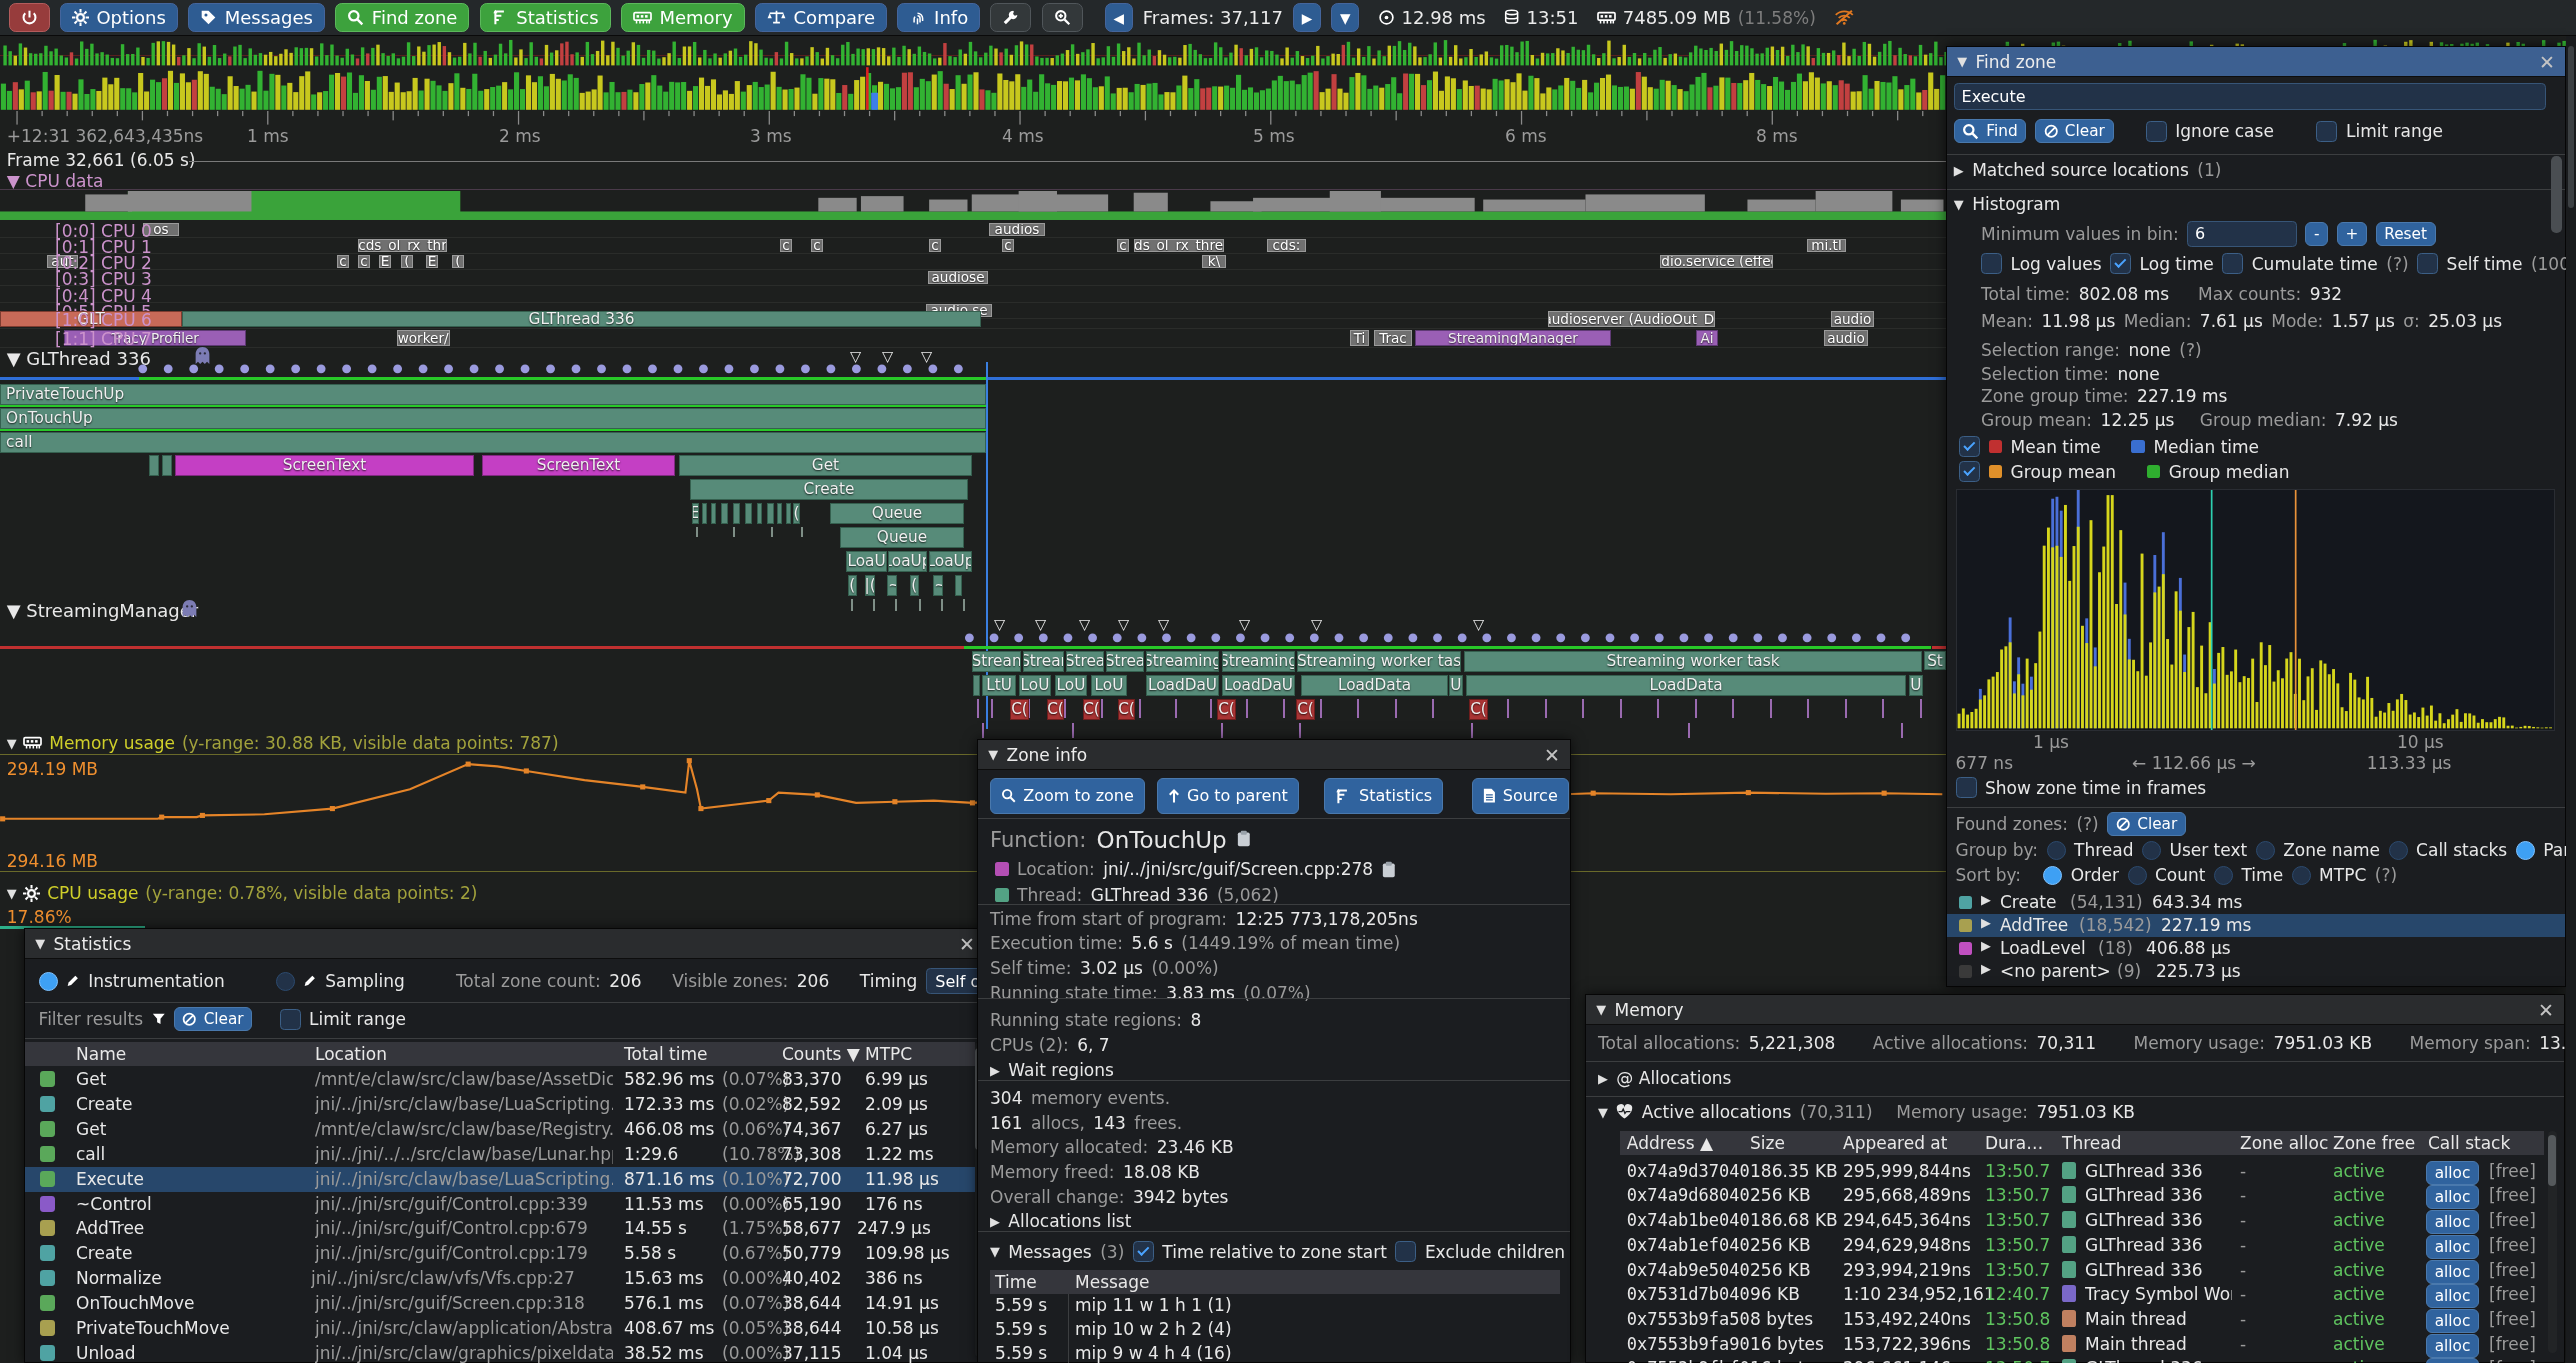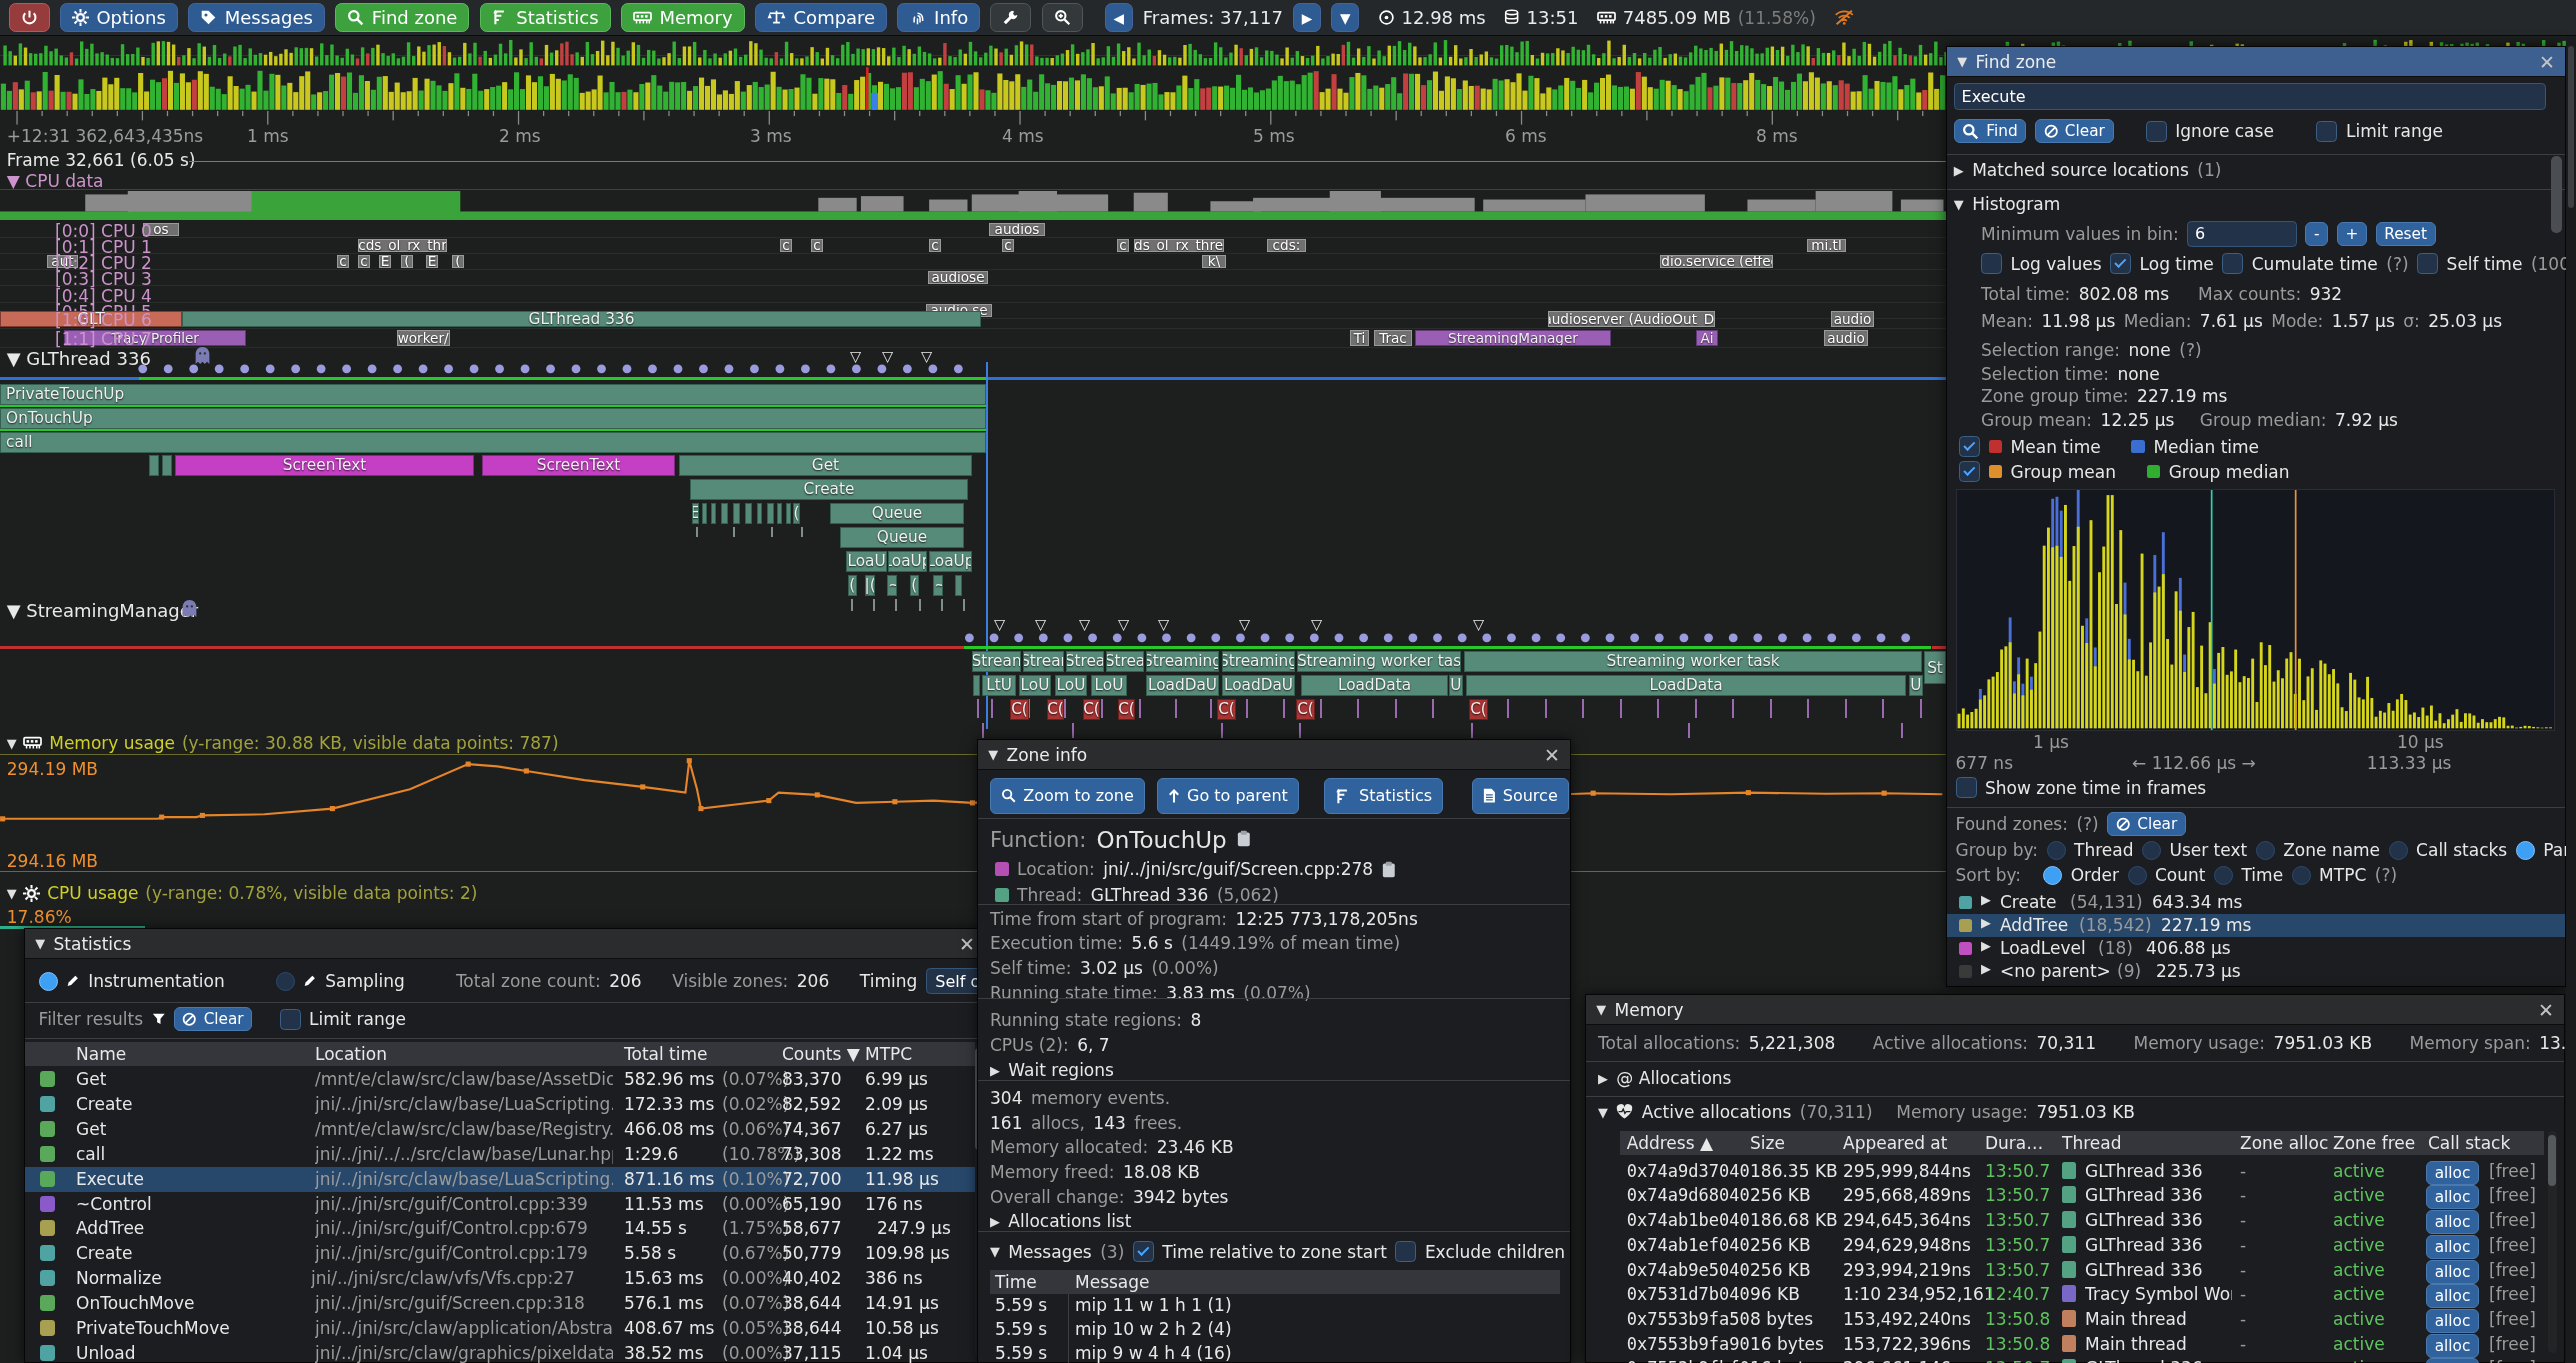--- a/index.html
+++ b/index.html
@@ -1506,21 +1506,21 @@
       <div style="position: absolute; left: 964px; top: 610px; width: 967px; height: 2.6px; background: rgb(40, 200, 40);"></div>
       <div style="position: absolute; left: 1932px; top: 610px; width: 644px; height: 2.6px; background: rgb(192, 48, 48);"></div>
       <div class="zone teal" style="position: absolute; left: 972px; top: 615px; width: 49px; height: 20.5px;">Strean</div>
       <div class="zone teal" style="position: absolute; left: 1023px; top: 615px; width: 41px; height: 20.5px;">Strear</div>
       <div class="zone teal" style="position: absolute; left: 1066px; top: 615px; width: 38px; height: 20.5px;">Strea</div>
       <div class="zone teal" style="position: absolute; left: 1106px; top: 615px; width: 38px; height: 20.5px;">Strea</div>
       <div class="zone teal" style="position: absolute; left: 1146px; top: 615px; width: 73px; height: 20.5px;">Streaming</div>
       <div class="zone teal" style="position: absolute; left: 1222px; top: 615px; width: 73px; height: 20.5px;">Streaming</div>
       <div class="zone teal" style="position: absolute; left: 1297px; top: 615px; width: 164px; height: 20.5px;">Streaming worker tas</div>
       <div class="zone teal" style="position: absolute; left: 1464px; top: 615px; width: 458px; height: 20.5px;">Streaming worker task</div>
-      <div class="zone teal" style="position: absolute; left: 1924px; top: 615px; width: 22px; height: 33px;">St</div>
+      <div class="zone teal" style="position: absolute; left: 1924px; top: 615px; width: 22px; height: 19px;">St</div>
       <div class="zone teal" style="position: absolute; left: 973px; top: 639px; width: 6.8px; height: 20.5px;"></div>
       <div class="zone teal" style="position: absolute; left: 982px; top: 639px; width: 34px; height: 20.5px;">LtU</div>
       <div class="zone teal" style="position: absolute; left: 1019px; top: 639px; width: 32px; height: 20.5px;">LoU</div>
       <div class="zone teal" style="position: absolute; left: 1055px; top: 639px; width: 32px; height: 20.5px;">LoU</div>
       <div class="zone teal" style="position: absolute; left: 1091px; top: 639px; width: 36px; height: 20.5px;">LoU</div>
       <div class="zone teal" style="position: absolute; left: 1146px; top: 639px; width: 73px; height: 20.5px;">LoadDaU</div>
       <div class="zone teal" style="position: absolute; left: 1222px; top: 639px; width: 73px; height: 20.5px;">LoadDaU</div>
       <div class="zone teal" style="position: absolute; left: 1301px; top: 639px; width: 147px; height: 20.5px;">LoadData</div>
       <div class="zone teal" style="position: absolute; left: 1449px; top: 639px; width: 13.6px; height: 20.5px;">U</div>
       <div class="zone teal" style="position: absolute; left: 1466px; top: 639px; width: 440px; height: 20.5px;">LoadData</div>
@@ -1743,21 +1743,21 @@
           <div class="w" style="position: absolute; left: 757px; top: 1.7px; white-space: nowrap;">65,190</div>
           <div class="w" style="position: absolute; left: 840px; top: 1.7px; white-space: nowrap;">176 ns</div>
         </div>
         <div style="position: absolute; left: 0px; top: 287px; width: 950px; height: 25px;">
           <div style="position: absolute; left: 14.5px; top: 4.3px; width: 15.3px; height: 15.3px; border-radius: 3.4px; background: rgb(168, 160, 80);"></div>
           <div class="w" style="position: absolute; left: 51px; top: 1.7px; white-space: nowrap;">AddTree</div>
           <div class="gray" style="position: absolute; left: 290px; top: 1.7px; white-space: nowrap; max-width: 298px; overflow: hidden;">jni/../jni/src/guif/Control.cpp:679</div>
           <div class="w" style="position: absolute; left: 599px; top: 1.7px; white-space: nowrap;">14.55 s</div>
           <div class="gray" style="position: absolute; left: 697px; top: 1.7px; white-space: nowrap;">(1.75%)</div>
           <div class="w" style="position: absolute; left: 757px; top: 1.7px; white-space: nowrap;">58,677</div>
-          <div class="w" style="position: absolute; left: 852px; top: 1.7px; white-space: nowrap;">247.9 µs</div>
+          <div class="w" style="position: absolute; left: 832px; top: 1.7px; white-space: nowrap;">247.9 µs</div>
         </div>
         <div style="position: absolute; left: 0px; top: 312px; width: 950px; height: 25px;">
           <div style="position: absolute; left: 14.5px; top: 4.3px; width: 15.3px; height: 15.3px; border-radius: 3.4px; background: rgb(79, 163, 163);"></div>
           <div class="w" style="position: absolute; left: 51px; top: 1.7px; white-space: nowrap;">Create</div>
           <div class="gray" style="position: absolute; left: 290px; top: 1.7px; white-space: nowrap; max-width: 298px; overflow: hidden;">jni/../jni/src/guif/Control.cpp:179</div>
           <div class="w" style="position: absolute; left: 599px; top: 1.7px; white-space: nowrap;">5.58 s</div>
           <div class="gray" style="position: absolute; left: 697px; top: 1.7px; white-space: nowrap;">(0.67%)</div>
           <div class="w" style="position: absolute; left: 757px; top: 1.7px; white-space: nowrap;">50,779</div>
           <div class="w" style="position: absolute; left: 840px; top: 1.7px; white-space: nowrap;">109.98 µs</div>
         </div>

